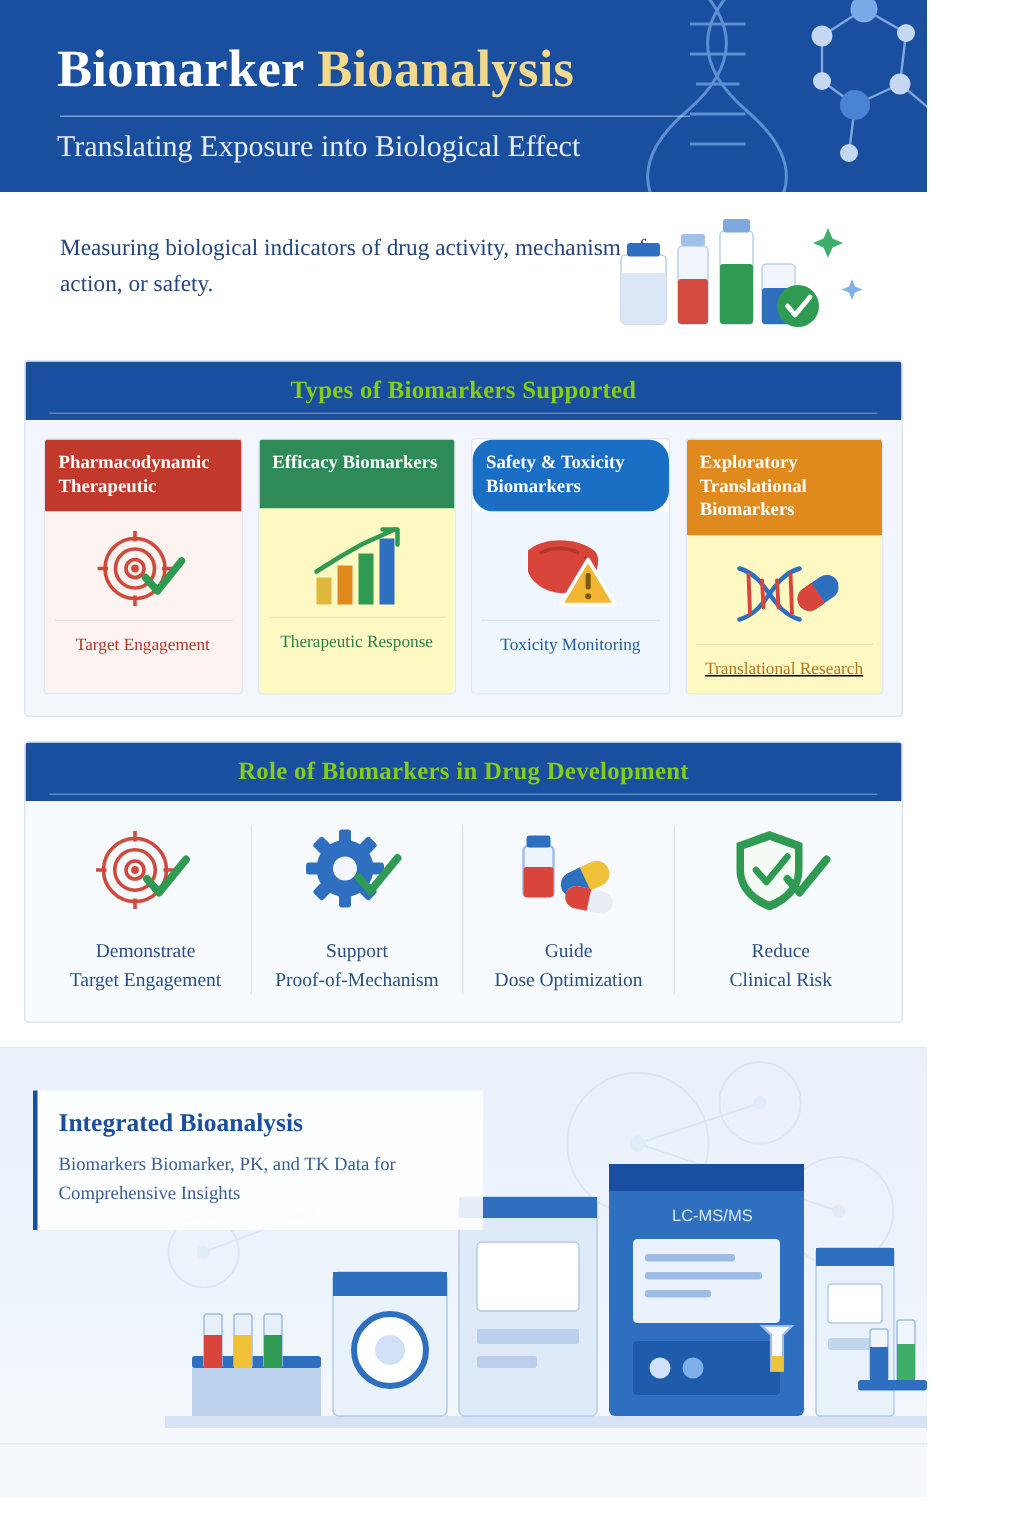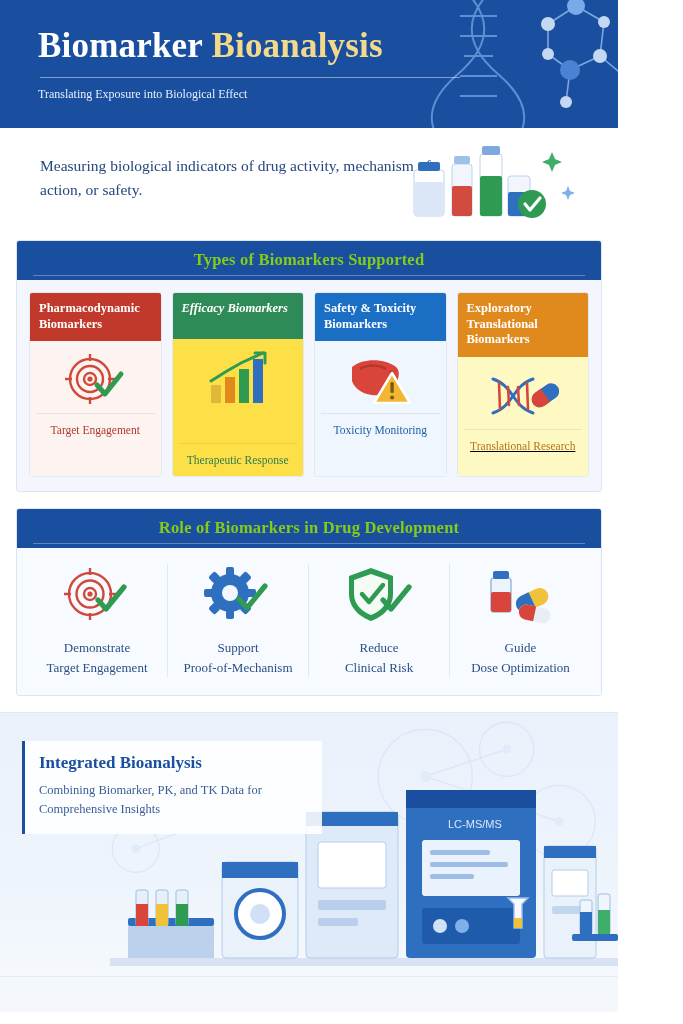--- a/index.html
+++ b/index.html
@@ -36,21 +36,21 @@
     line-height: 1.05;
   }
   .title .accent { color: #f3d98b; }
   .title-rule {
     width: 420px; height: 1px;
     background: rgba(255,255,255,0.45);
     margin: 12px 0 9px 2px;
   }
   .subtitle {
     font-family: "Liberation Serif", serif;
-    font-size: 12px;
+    font-size: 20px;
     color: #e7eefb;
     font-style: normal;
   }
   .dna-deco {
     position: absolute;
     right: -10px; top: -16px;
     width: 230px; height: 165px;
     z-index: 1;
     opacity: 0.95;
   }
@@ -138,25 +138,25 @@
   .type-card .lbl {
     font-family: "Liberation Serif", serif;
     font-size: 11.5px;
     text-align: center;
     padding: 10px 4px 10px 4px;
     margin-top: 4px;
     border-top: 1px solid rgba(0,0,0,0.07);
     width: 100%;
   }
   .c-pd  { background:#c0392b; }
-  .c-eff { background:#2e8b57;font-style:italic; }
-  .c-saf { background:#1a6fc4; }
+  .c-eff { background:#2e8b57; }
+  .c-saf { background:#1a6fc4;border-radius:14px; }
   .c-exp { background:#e08a1e; }
   .b-pd  { background:#fdf3f1; } .l-pd  { color:#b0392b; }
-  .b-eff { background:#fde047;gap:32px; } .l-eff { color:#2e7d4f; }
+  .b-eff { background:#fef9c3; } .l-eff { color:#2e7d4f; }
   .b-saf { background:#eff6fd; } .l-saf { color:#1d5fa8; }
   .b-exp { background:#fef9c3;text-decoration:underline; } .l-exp { color:#b87414; }
 
   
   .roles {
     display: grid;
     grid-template-columns: repeat(4, 1fr);
     padding: 16px 10px 18px 10px;
     background: #f7fafe;
   }
@@ -277,21 +277,21 @@
       <path d="M152 10 l3 7 l7 3 l-7 3 l-3 7 l-3 -7 l-7 -3 l7 -3 z" fill="#3fae6a"></path>
       <path d="M168 44 l2 5 l5 2 l-5 2 l-2 5 l-2 -5 l-5 -2 l5 -2 z" fill="#7fb0ea"></path>
     </svg>
   </div>
 
   <div class="panel">
     <div class="panel-head">Types of Biomarkers Supported</div>
     <div class="types">
 
       <div class="type-card">
-        <div class="cap c-pd">Pharmacodynamic Biomarkers</div>
+        <div class="cap c-pd">Pharmacodynamic Therapeutic</div>
         <div class="body b-pd">
           <div class="art">
             <svg width="62" height="54" viewBox="0 0 62 54">
               <g fill="none" stroke="#d04a3c" stroke-width="2.4">
                 <circle cx="26" cy="26" r="20"></circle>
                   <circle cx="26" cy="26" r="13"></circle>
                   <circle cx="26" cy="26" r="6"></circle>
               </g>
               <circle cx="26" cy="26" r="2.6" fill="#d04a3c"></circle>
               <path d="M8 26 L1 26 M44 26 L51 26 M26 8 L26 1 M26 44 L26 51" stroke="#d04a3c" stroke-width="2.4"></path>
@@ -408,52 +408,52 @@
           </svg>
         </div>
         <div class="txt">
           <span>Support</span><br>
           <span>Proof-of-Mechanism</span>
         </div>
       </div>
 
       <div class="role">
         <div class="art">
-          <svg width="72" height="58" viewBox="0 0 72 58">
-            <path d="M28 2 L50 10 V28 C50 42, 39 51, 28 55 C17 51, 6 42, 6 28 V10 Z" fill="#2f9b52"></path>
-            <path d="M28 8 L45 14 V28 C45 39, 36 46, 28 49 C20 46, 11 39, 11 28 V14 Z" fill="#f4fbf5"></path>
-            <path d="M19 28 l7 8 l14 -17" stroke="#2f9b52" stroke-width="4.4" fill="none" stroke-linecap="round" stroke-linejoin="round"></path>
-            <path d="M40 34 l8 9 l18 -22" stroke="#2f9b52" stroke-width="5.2" fill="none" stroke-linecap="round" stroke-linejoin="round"></path>
-          </svg>
-        </div>
-        <div class="txt">
-          <span>Reduce</span><br>
-          <span>Clinical Risk</span>
-        </div>
-      </div>
-
-      <div class="role">
-        <div class="art">
           <svg width="76" height="58" viewBox="0 0 76 58">
             <rect x="8" y="12" width="20" height="34" rx="3" fill="#eef4fc" stroke="#9dbde6" stroke-width="1.6"></rect>
             <rect x="8" y="26" width="20" height="20" rx="2" fill="#d9453a"></rect>
             <rect x="10" y="5" width="16" height="8" rx="2" fill="#2f6fc0"></rect>
             <g transform="rotate(-25 48 34)">
               <rect x="32" y="26" width="34" height="17" rx="8.5" fill="#f0c23a"></rect>
               <path d="M32 34.5 a8.5 8.5 0 0 1 8.5 -8.5 h8.5 v17 h-8.5 a8.5 8.5 0 0 1 -8.5 -8.5 z" fill="#2f6fc0"></path>
             </g>
             <g transform="rotate(12 50 46)">
               <rect x="36" y="40" width="32" height="15" rx="7.5" fill="#e9eef6"></rect>
               <path d="M36 47.5 a7.5 7.5 0 0 1 7.5 -7.5 h8.5 v15 h-8.5 a7.5 7.5 0 0 1 -7.5 -7.5 z" fill="#d9453a"></path>
             </g>
           </svg>
         </div>
         <div class="txt">
           <span>Guide</span><br>
           <span>Dose Optimization</span>
+        </div>
+      </div>
+
+      <div class="role">
+        <div class="art">
+          <svg width="72" height="58" viewBox="0 0 72 58">
+            <path d="M28 2 L50 10 V28 C50 42, 39 51, 28 55 C17 51, 6 42, 6 28 V10 Z" fill="#2f9b52"></path>
+            <path d="M28 8 L45 14 V28 C45 39, 36 46, 28 49 C20 46, 11 39, 11 28 V14 Z" fill="#f4fbf5"></path>
+            <path d="M19 28 l7 8 l14 -17" stroke="#2f9b52" stroke-width="4.4" fill="none" stroke-linecap="round" stroke-linejoin="round"></path>
+            <path d="M40 34 l8 9 l18 -22" stroke="#2f9b52" stroke-width="5.2" fill="none" stroke-linecap="round" stroke-linejoin="round"></path>
+          </svg>
+        </div>
+        <div class="txt">
+          <span>Reduce</span><br>
+          <span>Clinical Risk</span>
         </div>
       </div>
 
     </div>
   </div>
 
   <div class="footer">
     <svg class="bg-circles" viewBox="0 0 683 300">
       <g fill="none" stroke="#cfdff4" stroke-width="1.4">
         <circle cx="470" cy="70" r="52"></circle>
@@ -515,19 +515,19 @@
       <path d="M404 178 l0 -10 l8 0 l0 10 z" fill="#f0c23a"></path>
       <rect x="470" y="150" width="12" height="34" rx="2" fill="#eef5fd" stroke="#9dbde6"></rect>
       <rect x="470" y="162" width="12" height="22" fill="#2f6fc0"></rect>
       <rect x="488" y="144" width="12" height="40" rx="2" fill="#eef5fd" stroke="#9dbde6"></rect>
       <rect x="488" y="160" width="12" height="24" fill="#3fae6a"></rect>
       <rect x="462" y="184" width="46" height="7" rx="2" fill="#2f6fc0"></rect>
     </svg>
 
     <div class="footer-card">
       <h3>Integrated Bioanalysis</h3>
-      <p>Combining Biomarker, PK, and TK Data for Comprehensive Insights</p>
+      <p>Biomarkers Biomarker, PK, and TK Data for Comprehensive Insights</p>
     </div>
 
     <div class="footer-bottom"></div>
   </div>
 
 </div>
 
 </body></html>

